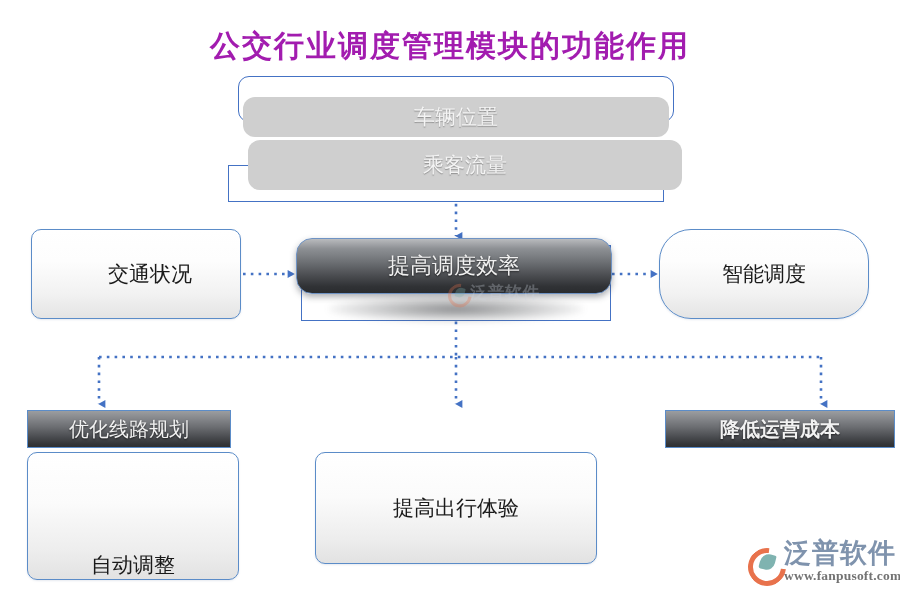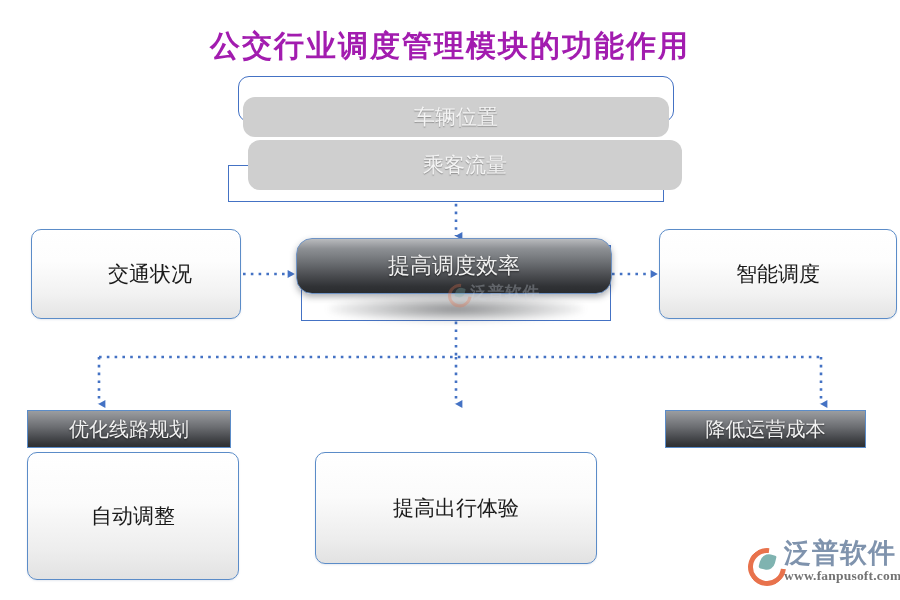--- a/index.html
+++ b/index.html
@@ -260,41 +260,41 @@
   <div class="wm wm-ghost">
     <div class="wm-logo">
       <div class="ring"></div>
         <div class="leaf"></div>
     </div>
     <div class="wm-textwrap">
       <div class="wm-cn">泛普软件</div>
     </div>
   </div>
 
-  <div class="node outline-box" style="left:659px; top:229px; width:238px; height:90px;">
+  <div class="node outline-box" style="left:659px; top:229px; width:210px; height:90px;border-radius:32px;">
     <span>智能调度</span>
   </div>
 
   <div class="card" style="left:27px; top:410px; width:212px; height:170px;">
     <div class="card-header" style="width:204px; height:38px;">
       <span>优化线路规划</span>
     </div>
-    <div class="card-body" style="top:42px; width:212px; height:128px;">
+    <div class="card-body" style="top:42px; width:212px; height:128px;align-items:flex-end;">
       <span>自动调整</span>
     </div>
   </div>
 
   <div class="card" style="left:315px; top:410px; width:282px; height:170px;">
     <div class="card-body" style="top:42px; width:282px; height:112px;border-radius:10px;">
       <span>提高出行体验</span>
     </div>
   </div>
 
   <div class="card" style="left:665px; top:410px; width:208px; height:170px;">
-    <div class="card-header" style="width:201px; height:38px;">
+    <div class="card-header" style="width:230px; height:38px;font-weight:bold;">
       <span>降低运营成本</span>
     </div>
   </div>
 
   <div class="wm wm-main">
     <div class="wm-logo">
       <div class="ring"></div>
         <div class="leaf"></div>
     </div>
     <div class="wm-textwrap">

